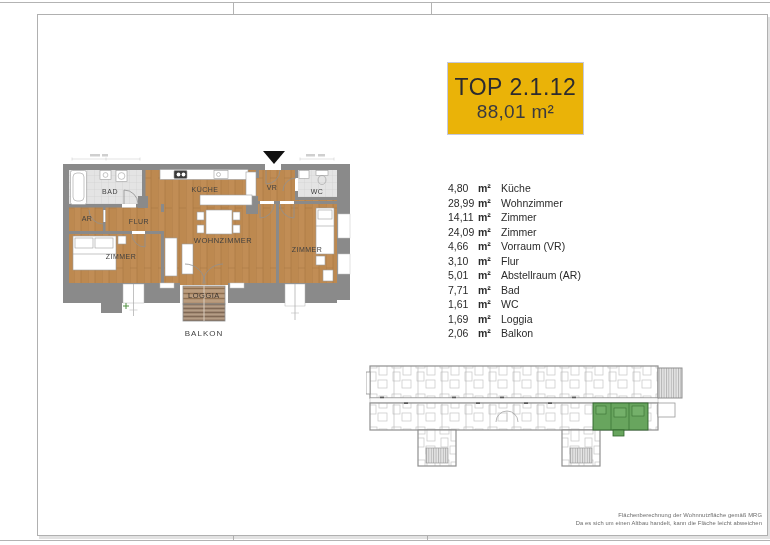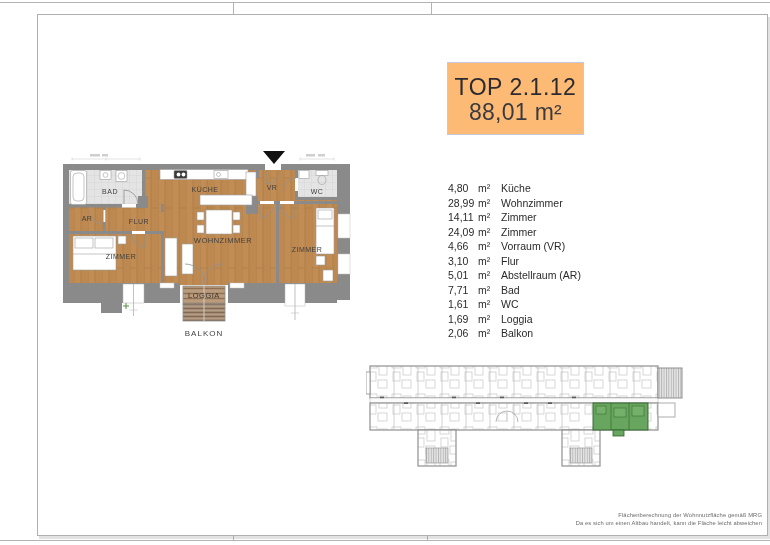--- a/index.html
+++ b/index.html
@@ -5,29 +5,29 @@
   html,body{margin:0;padding:0;background:#ffffff;}
   body{width:770px;height:545px;position:relative;overflow:hidden;
        font-family:"Liberation Sans", sans-serif;color:#2b2b2b;}
 
   .rule{position:absolute;background:#b3b3b3;}
   .sheet{position:absolute;left:37px;top:14px;width:729px;height:520px;
          background:#ffffff;border:1px solid #b0b0b0;box-sizing:content-box;
          box-shadow:2px 3px 0 rgba(160,160,160,.30);}
 
   .title-block{position:absolute;left:447px;top:62px;width:137px;height:73px;
-               background:#fdba74;border:1px solid #c5c8dd;box-sizing:border-box;
+               background:#eab308;border:1px solid #c5c8dd;box-sizing:border-box;
                display:flex;flex-direction:column;align-items:center;justify-content:center;}
   .title-main{font-size:23px;color:#2b2b30;letter-spacing:.5px;line-height:26px;}
-  .title-area{font-size:23px;color:#3a3a40;letter-spacing:.3px;line-height:24px;text-align:right;}
+  .title-area{font-size:19px;color:#3a3a40;letter-spacing:.3px;line-height:24px;text-align:right;}
 
   .room-list{position:absolute;left:448px;top:181px;width:175px;}
   .room-row{display:flex;font-size:10.5px;line-height:14.55px;color:#2a2a2a;}
   .room-row .val{width:30px;}
-  .room-row .unit{width:23px;}
+  .room-row .unit{width:23px;font-weight:bold;}
   .room-row .nm{flex:1;}
 
   .plan-svg{position:absolute;left:60px;top:148px;}
   .keyplan-svg{position:absolute;left:366px;top:358px;}
 
   .disclaimer{position:absolute;left:480px;top:512px;width:282px;text-align:right;
               font-size:5.8px;line-height:7.6px;color:#6b6b6b;letter-spacing:.1px;}
 
   svg text{font-family:"Liberation Sans", sans-serif;}
   .room-lbl{fill:#3f3f3f;font-size:7px;letter-spacing:.5px;text-anchor:middle;}

